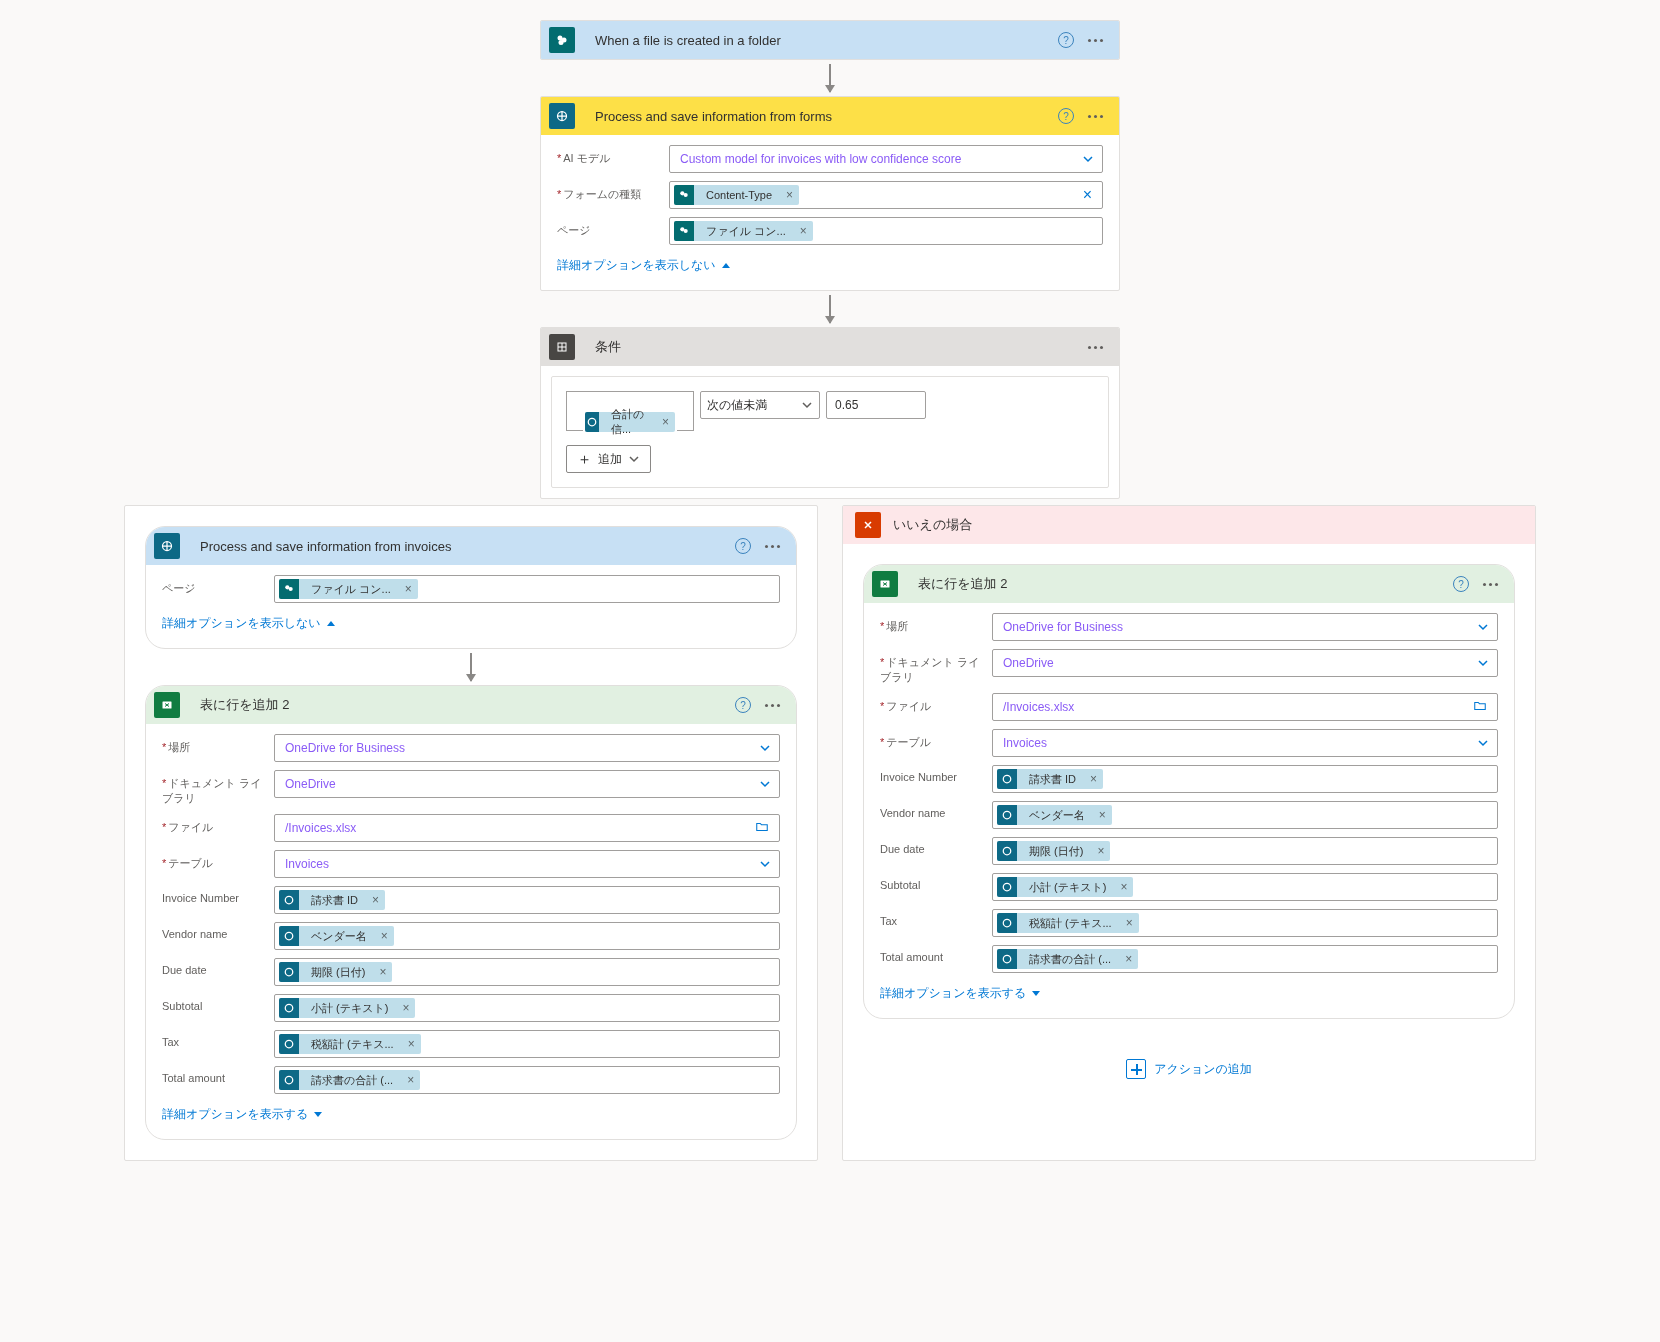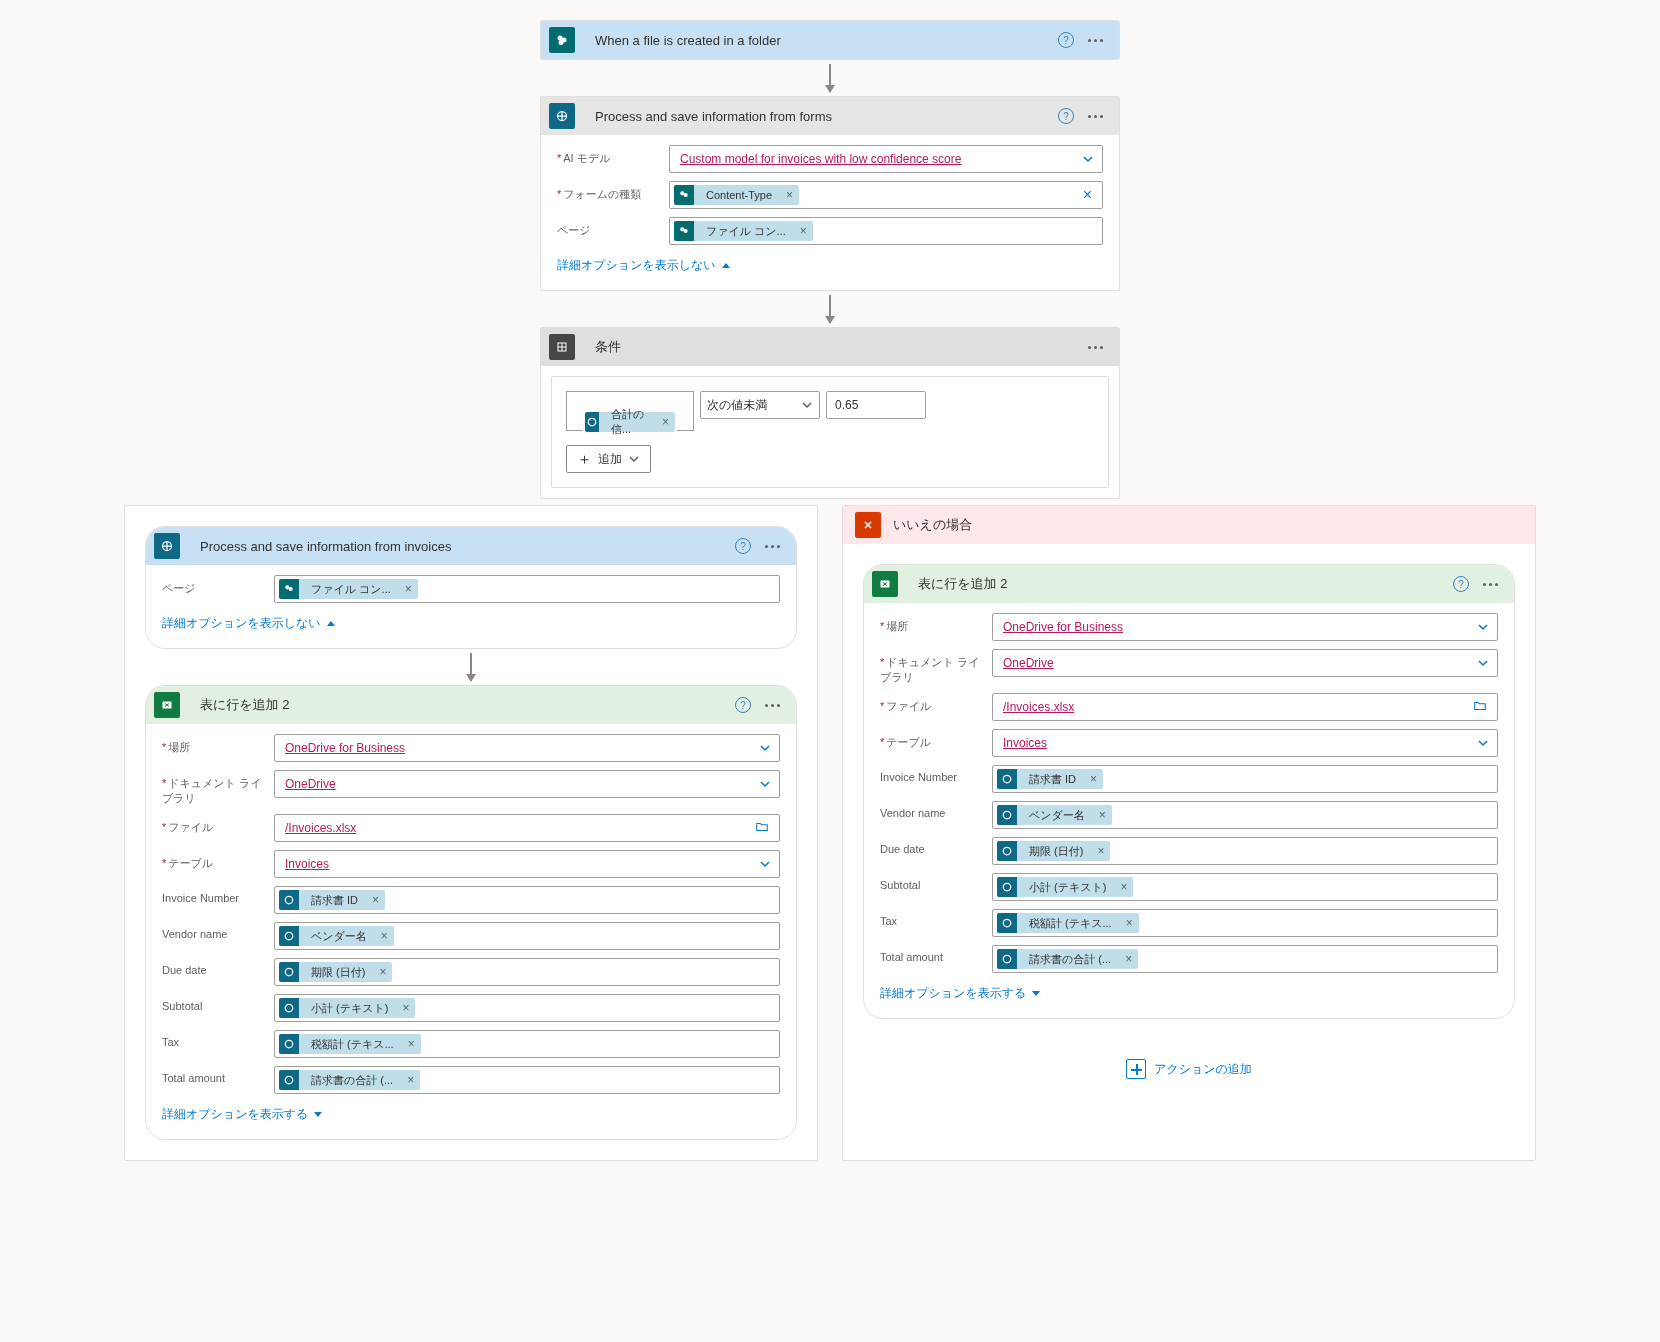--- a/index.html
+++ b/index.html
@@ -31,21 +31,21 @@
     overflow: hidden;
   }
   .card-header {
     display: flex;
     align-items: center;
     height: 38px;
     padding: 0 8px;
     gap: 20px;
   }
   .hdr-trigger   { background: #c7e0f4; }
-  .hdr-ai        { background: #e5e5e5; }
+  .hdr-ai        { background: #fde047; }
   .hdr-condition { background: #e1dfdd; }
   .hdr-excel     { background: #e1f0e1; }
   .hdr-ai-proc   { background: #c7e0f4; }
   .icon-box {
     width: 26px; height: 26px;
     border-radius: 2px;
     display: flex; align-items: center; justify-content: center;
     color: #fff;
     flex-shrink: 0;
   }
@@ -65,21 +65,21 @@
   .card-body { padding: 10px 16px 16px; }
   .form-row { display: flex; align-items: flex-start; margin-bottom: 8px; gap: 8px; }
   .form-label { width: 104px; font-size: 11px; color: #605e5c; padding-top: 6px; flex-shrink: 0; }
   .form-label .req { color: #a4262c; margin-right: 2px; }
   .input-box {
     flex: 1; border: 1px solid #a19f9d; border-radius: 2px;
     height: 28px; display: flex; align-items: center; padding: 0 4px;
     font-size: 12px; background: #fff; position: relative;
   }
   .input-box-tall { height: auto; min-height: 28px; padding: 3px 4px; flex-wrap: wrap; gap: 3px; }
-  .input-text { padding: 0 6px; color: #be185d; flex: 1; text-decoration: underline; }
+  .input-text { padding: 0 6px; color: #8b5cf6; flex: 1; }
   .sel-chevron {
     width: 20px; display: flex; align-items: center; justify-content: center;
     color: #0078d4; cursor: pointer;
   }
   .chevron-svg { width: 12px; height: 12px; }
   .remove-x { color: #0078d4; font-size: 16px; cursor: pointer; padding: 0 6px; line-height: 1; }
   .folder-icn { color: #0078d4; padding: 0 6px; cursor: pointer; }
   .token {
     display: inline-flex; align-items: center;
     background: #bfdeea; border-radius: 2px;

